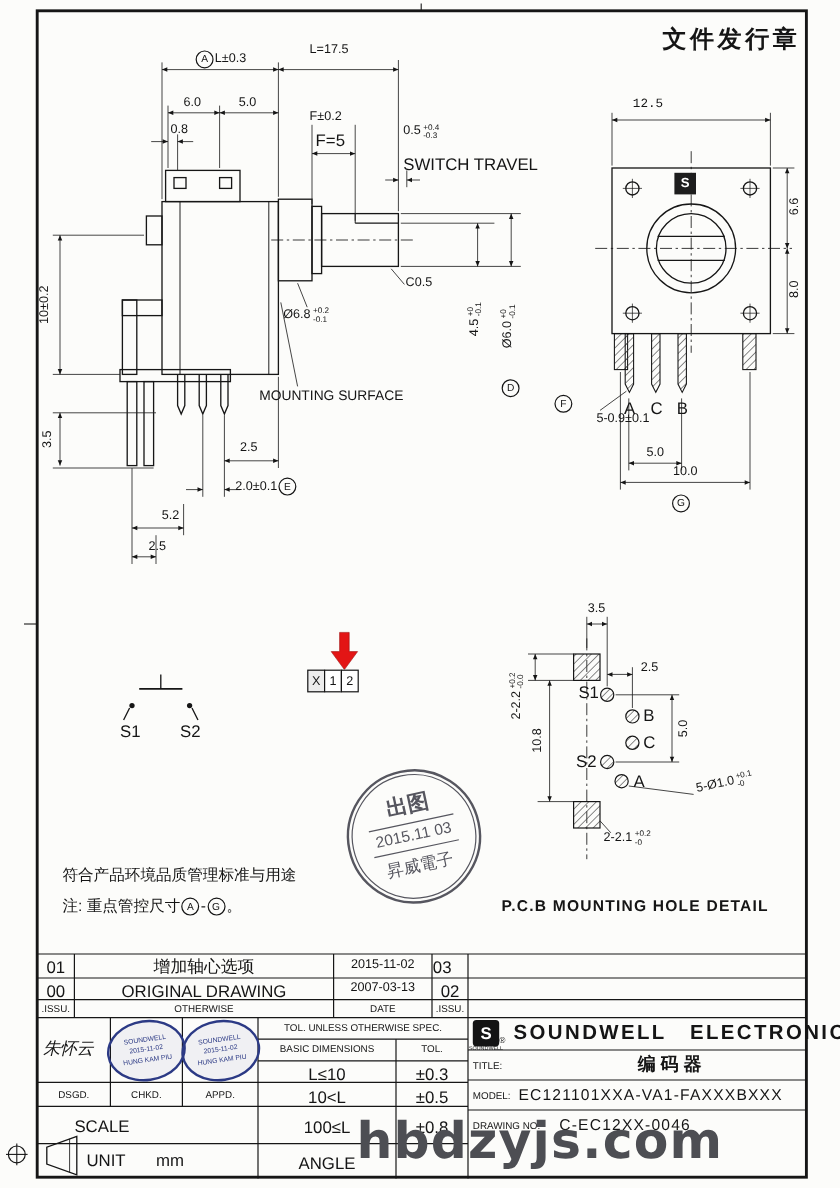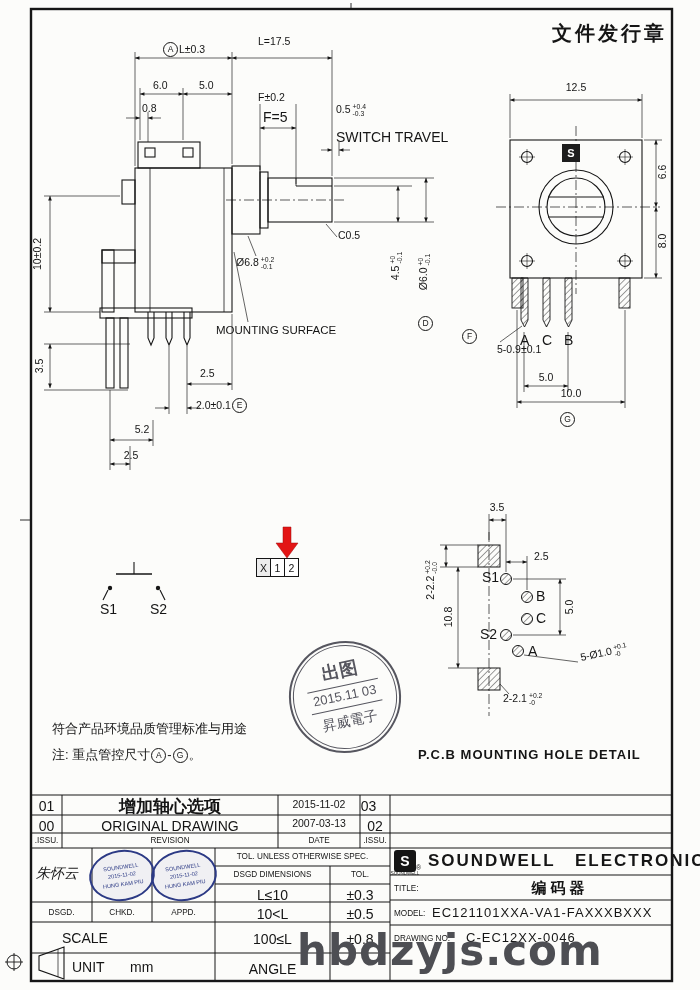--- a/index.html
+++ b/index.html
@@ -296,21 +296,21 @@
 <div class="lbl" style="left:216px;top:324px;font-size:11.5px;">MOUNTING SURFACE</div>
 <div class="lbl ctr v" style="left:40px;top:366px;">3.5</div>
 <div class="lbl" style="left:200px;top:368px;">2.5</div>
 <div class="lbl" style="left:196px;top:398px;">
   <span>2.0±0.1</span>
   <span class="ck">E</span>
 </div>
 <div class="lbl ctr" style="left:142px;top:430px;">5.2</div>
 <div class="lbl ctr" style="left:131px;top:456px;">2.5</div>
 
-<div class="lbl ctr" style="left:576px;top:88px;">12.5</div>
+<div class="lbl ctr" style="left:540px;top:88px;font-family:Liberation Mono, monospace;">12.5</div>
 <div class="lbl ctr v" style="left:663px;top:172px;">6.6</div>
 <div class="lbl ctr v" style="left:663px;top:241px;">8.0</div>
 <div class="lbl" style="left:462px;top:329px;">
   <span class="ck">F</span>
 </div>
 <div class="lbl" style="left:479px;top:344px;margin-left:18px;">5-0.9±0.1</div>
 <div class="lbl sm" style="left:520px;top:333px;">A</div>
 <div class="lbl sm" style="left:542px;top:333px;">C</div>
 <div class="lbl sm" style="left:564px;top:333px;">B</div>
 <div class="lbl ctr" style="left:546px;top:378px;">5.0</div>
@@ -373,29 +373,29 @@
 <div class="lbl" style="left:52px;top:722px;font-size:13px;">符合产品环境品质管理标准与用途</div>
 <div class="lbl" style="left:52px;top:748px;font-size:13px;">
   <span>注: 重点管控尺寸</span>
   <span class="ck">A</span>
   <span>-</span>
   <span class="ck">G</span>
   <span>。</span>
 </div>
 
 <div class="lbl c sm" style="left:31px;top:799px;width:31px;">01</div>
-<div class="lbl c" style="left:62px;top:798px;width:216px;font-size:17px;font-weight:bold;">增加轴心选项</div>
+<div class="lbl c" style="left:62px;top:798px;width:216px;font-size:14px;">增加轴心选项</div>
 <div class="lbl c" style="left:278px;top:799px;width:82px;">2015-11-02</div>
 <div class="lbl c sm" style="left:360px;top:799px;width:17px;">03</div>
 <div class="lbl c sm" style="left:31px;top:819px;width:31px;">00</div>
 <div class="lbl c sm" style="left:62px;top:819px;width:216px;">ORIGINAL DRAWING</div>
 <div class="lbl c" style="left:278px;top:818px;width:82px;">2007-03-13</div>
 <div class="lbl c sm" style="left:360px;top:819px;width:30px;">02</div>
 <div class="lbl c xs" style="left:31px;top:836px;width:31px;">.ISSU.</div>
-<div class="lbl c xs" style="left:62px;top:836px;width:216px;">REVISION</div>
+<div class="lbl c xs" style="left:62px;top:836px;width:216px;">OTHERWISE</div>
 <div class="lbl c xs" style="left:278px;top:836px;width:82px;">DATE</div>
 <div class="lbl c xs" style="left:360px;top:836px;width:30px;">.ISSU.</div>
 
 <div class="lbl" style="left:36px;top:866px;font-size:14px;font-style:italic;">朱怀云</div>
 <div class="sig-stamp" style="left:89px;top:850px;">
   <span>SOUNDWELL</span>
   <span>2015-11-02</span>
   <span>HUNG KAM PIU</span>
 </div>
 <div class="sig-stamp" style="left:151px;top:850px;">
@@ -404,21 +404,21 @@
   <span>HUNG KAM PIU</span>
 </div>
 <div class="lbl c xs" style="left:31px;top:908px;width:61px;">DSGD.</div>
 <div class="lbl c xs" style="left:92px;top:908px;width:60px;">CHKD.</div>
 <div class="lbl c xs" style="left:152px;top:908px;width:63px;">APPD.</div>
 <div class="lbl sm" style="left:62px;top:931px;">SCALE</div>
 <div class="lbl sm" style="left:72px;top:960px;">UNIT</div>
 <div class="lbl sm" style="left:130px;top:960px;">mm</div>
 
 <div class="lbl c xs" style="left:215px;top:852px;width:175px;">TOL. UNLESS OTHERWISE SPEC.</div>
-<div class="lbl c xs" style="left:215px;top:870px;width:115px;">DSGD DIMENSIONS</div>
+<div class="lbl c xs" style="left:215px;top:870px;width:115px;">BASIC DIMENSIONS</div>
 <div class="lbl c xs" style="left:330px;top:870px;width:60px;">TOL.</div>
 <div class="lbl c sm" style="left:215px;top:888px;width:115px;">L≤10</div>
 <div class="lbl c sm" style="left:330px;top:888px;width:60px;">±0.3</div>
 <div class="lbl c sm" style="left:215px;top:907px;width:115px;">10&lt;L</div>
 <div class="lbl c sm" style="left:330px;top:907px;width:60px;">±0.5</div>
 <div class="lbl c sm" style="left:215px;top:932px;width:115px;">100≤L</div>
 <div class="lbl c sm" style="left:330px;top:932px;width:60px;">±0.8</div>
 <div class="lbl c sm" style="left:215px;top:962px;width:115px;">ANGLE</div>
 <div class="lbl c sm" style="left:330px;top:962px;width:60px;"></div>
 

